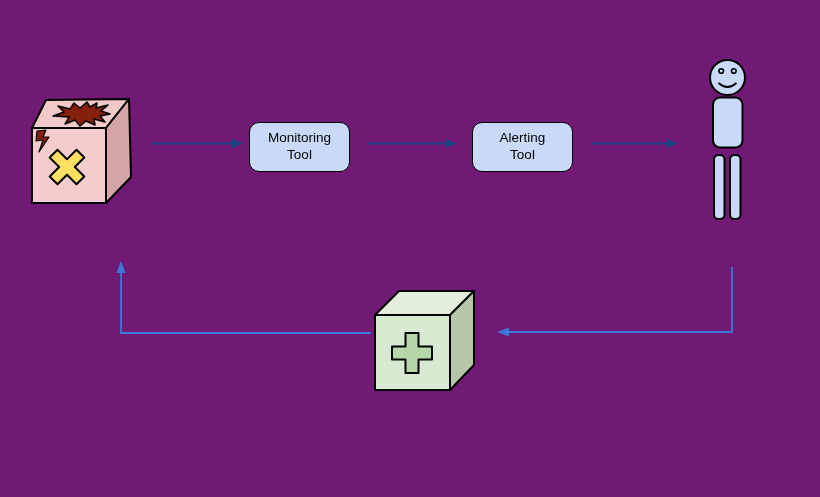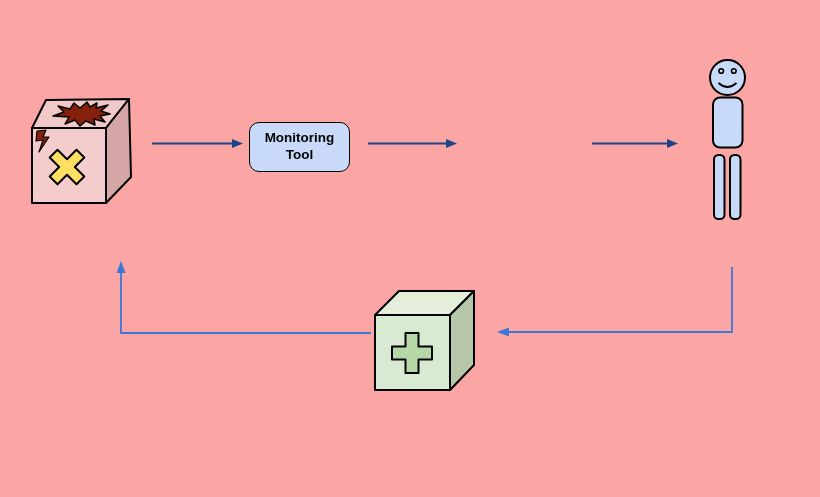--- a/index.html
+++ b/index.html
@@ -1,22 +1,21 @@
 <!DOCTYPE html>
 <html><head>
 <meta charset="utf-8">
 <style>
   html,body{margin:0;padding:0;background:#000;}
   .canvas{
     position:relative;
     width:820px;height:497px;
-    background:#fca5a5;
+    background:#701a75;
     overflow:hidden;
     font-family:"Liberation Sans", sans-serif;
-    font-weight:bold;
   }
   .canvas svg{position:absolute;left:0;top:0;}
   .tool-node{
     position:absolute;
     width:101px;height:50px;
     background:#c9daf8;
     border:1.4px solid #000;
     border-radius:10px;
     display:flex;align-items:center;justify-content:center;
     box-sizing:border-box;
@@ -84,14 +83,17 @@
       <polygon points="375,315 399,291 474,291 450,315" fill="#e3efda"></polygon>
       <polygon points="450,315 474,291 474,365 450,390" fill="#b5c6a9"></polygon>
       <polygon points="375,315 450,315 450,390 375,390" fill="#d9ead3"></polygon>
       <polygon stroke-width="2" points="405.5,333 418.5,333 418.5,346.5 432,346.5 432,359.5 418.5,359.5 418.5,373 405.5,373 405.5,359.5 392,359.5 392,346.5 405.5,346.5" fill="#b6d7a8"></polygon>
     </g>
   </svg>
 
   <div class="tool-node node-monitoring">
     <span>Monitoring Tool</span>
   </div>
+  <div class="tool-node node-alerting">
+    <span>Alerting Tool</span>
+  </div>
 
 </div>
 
 </body></html>

